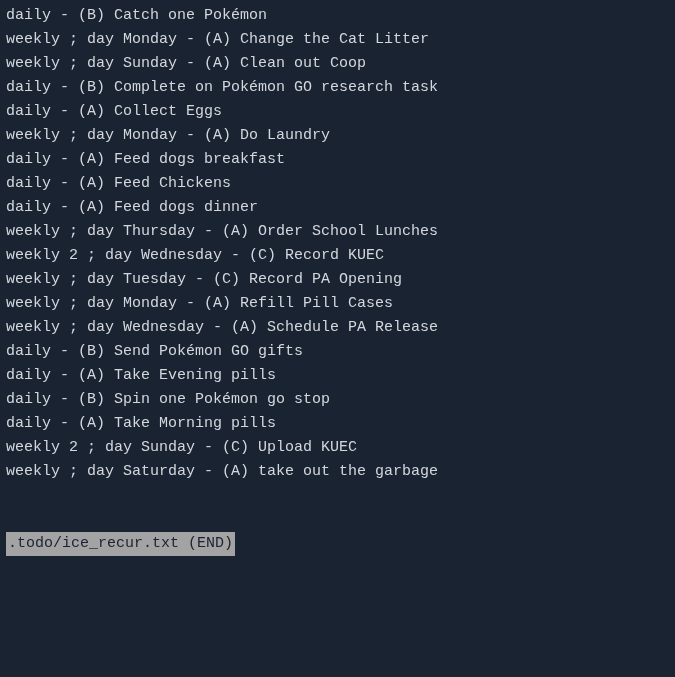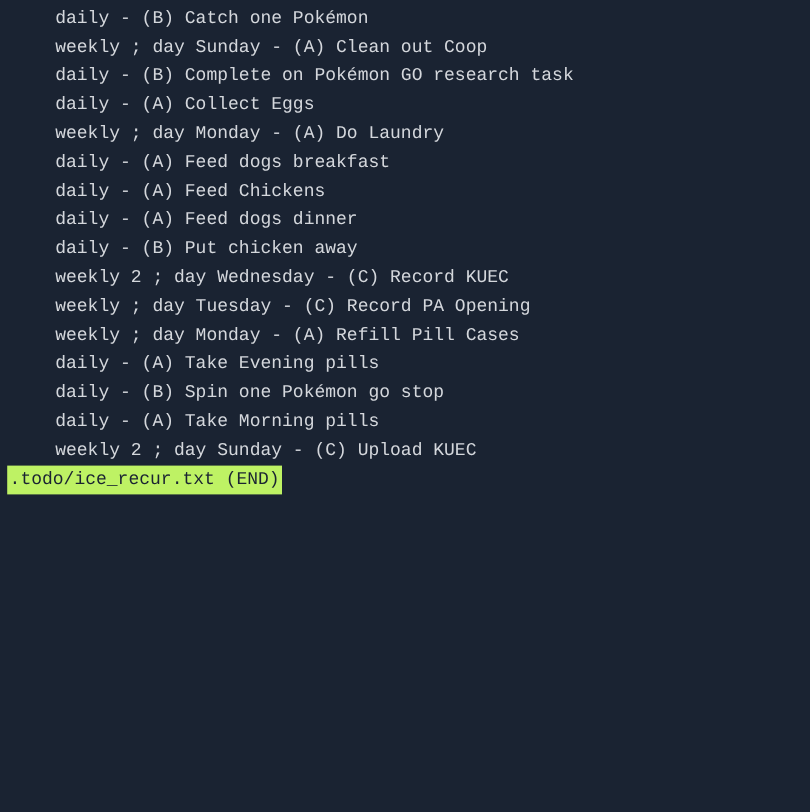--- a/index.html
+++ b/index.html
@@ -13,43 +13,47 @@
       font-family: 'Menlo', 'Monaco', 'Consolas', 'Courier New', monospace;
       font-size: 15px;
       line-height: 1.6;
       width: 675px;
       height: 677px;
       overflow: hidden;
       padding: 4px 6px;
     }
     .line {
       white-space: nowrap;
-      margin-left: 40px;
     }
     .status-line {
       display: inline-block;
-      background-color: #bef264;
+      background-color: #a3a3a3;
       color: #1a2332;
       padding: 0 2px;
+      margin-top: 48px;
     }
   </style>
 </head>
 <body>
 
 <div>
   <div class="line">daily - (B) Catch one Pokémon</div>
+  <div class="line">weekly ; day Monday - (A) Change the Cat Litter</div>
   <div class="line">weekly ; day Sunday - (A) Clean out Coop</div>
   <div class="line">daily - (B) Complete on Pokémon GO research task</div>
   <div class="line">daily - (A) Collect Eggs</div>
   <div class="line">weekly ; day Monday - (A) Do Laundry</div>
   <div class="line">daily - (A) Feed dogs breakfast</div>
   <div class="line">daily - (A) Feed Chickens</div>
   <div class="line">daily - (A) Feed dogs dinner</div>
-  <div class="line">daily - (B) Put chicken away</div>
+  <div class="line">weekly ; day Thursday - (A) Order School Lunches</div>
   <div class="line">weekly 2 ; day Wednesday - (C) Record KUEC</div>
   <div class="line">weekly ; day Tuesday - (C) Record PA Opening</div>
   <div class="line">weekly ; day Monday - (A) Refill Pill Cases</div>
+  <div class="line">weekly ; day Wednesday - (A) Schedule PA Release</div>
+  <div class="line">daily - (B) Send Pokémon GO gifts</div>
   <div class="line">daily - (A) Take Evening pills</div>
   <div class="line">daily - (B) Spin one Pokémon go stop</div>
   <div class="line">daily - (A) Take Morning pills</div>
   <div class="line">weekly 2 ; day Sunday - (C) Upload KUEC</div>
+  <div class="line">weekly ; day Saturday - (A) take out the garbage</div>
   <div><span class="status-line">.todo/ice_recur.txt (END)</span></div>
 </div>
 
 </body></html>

